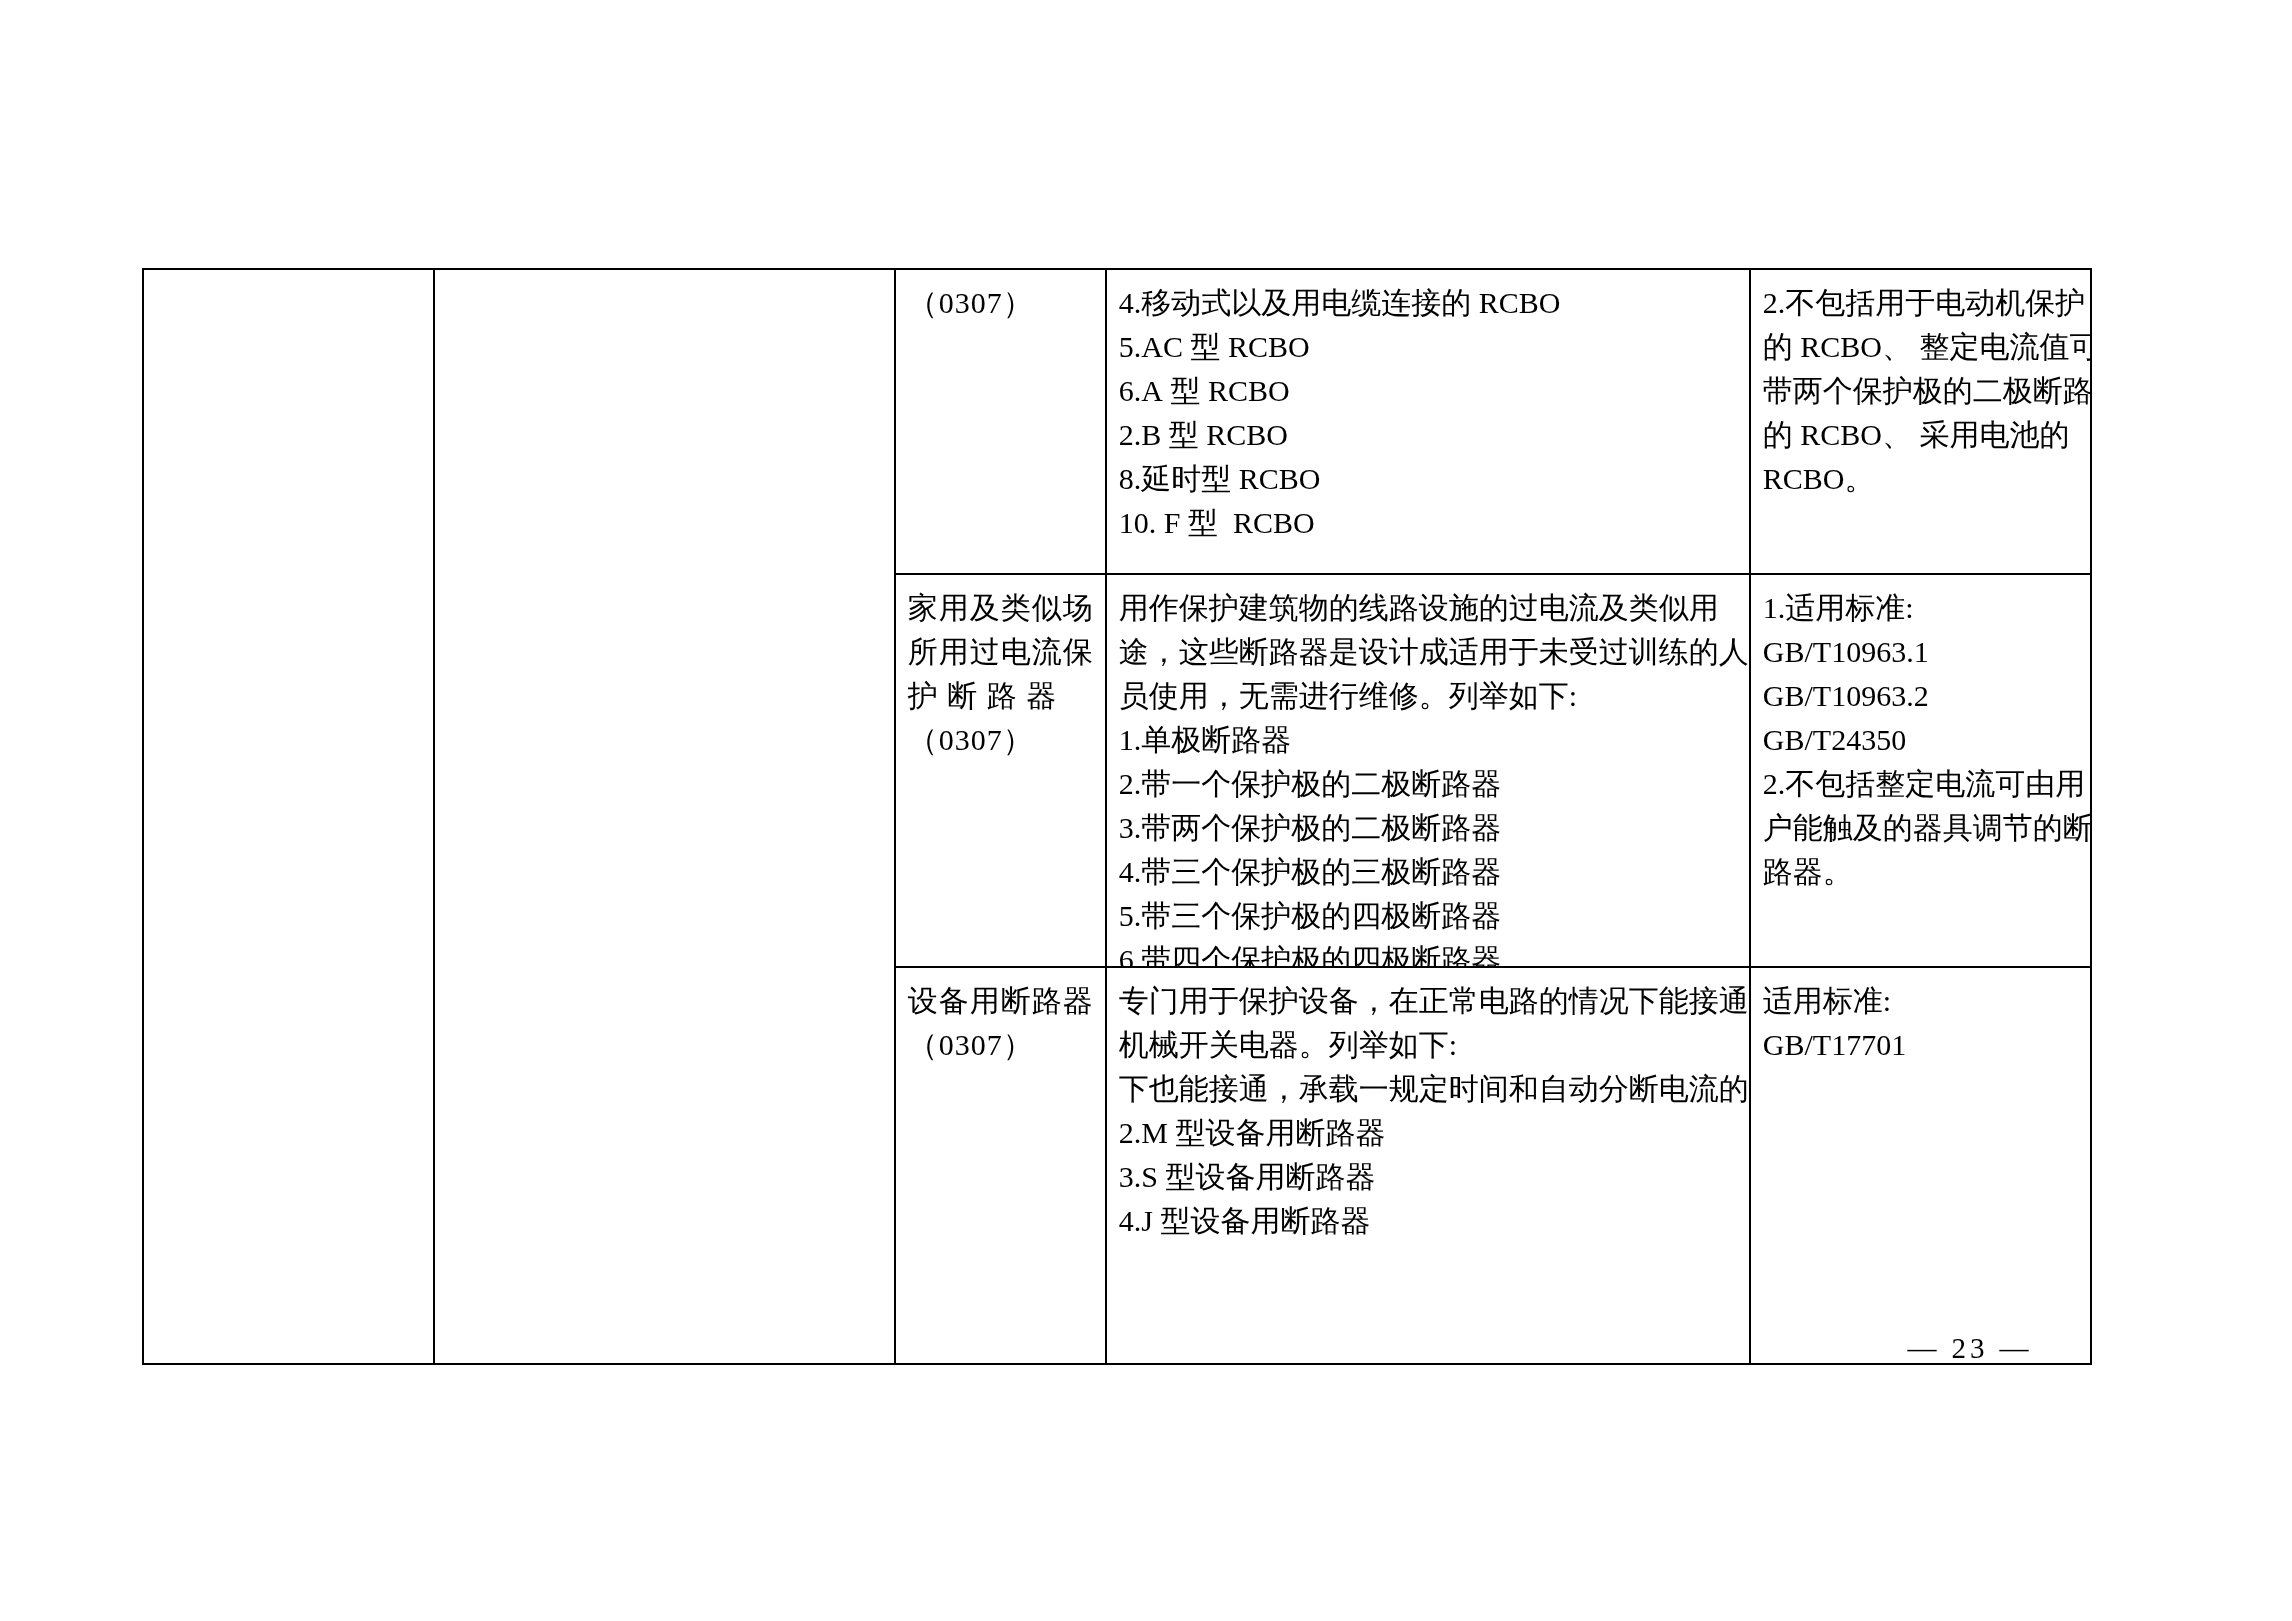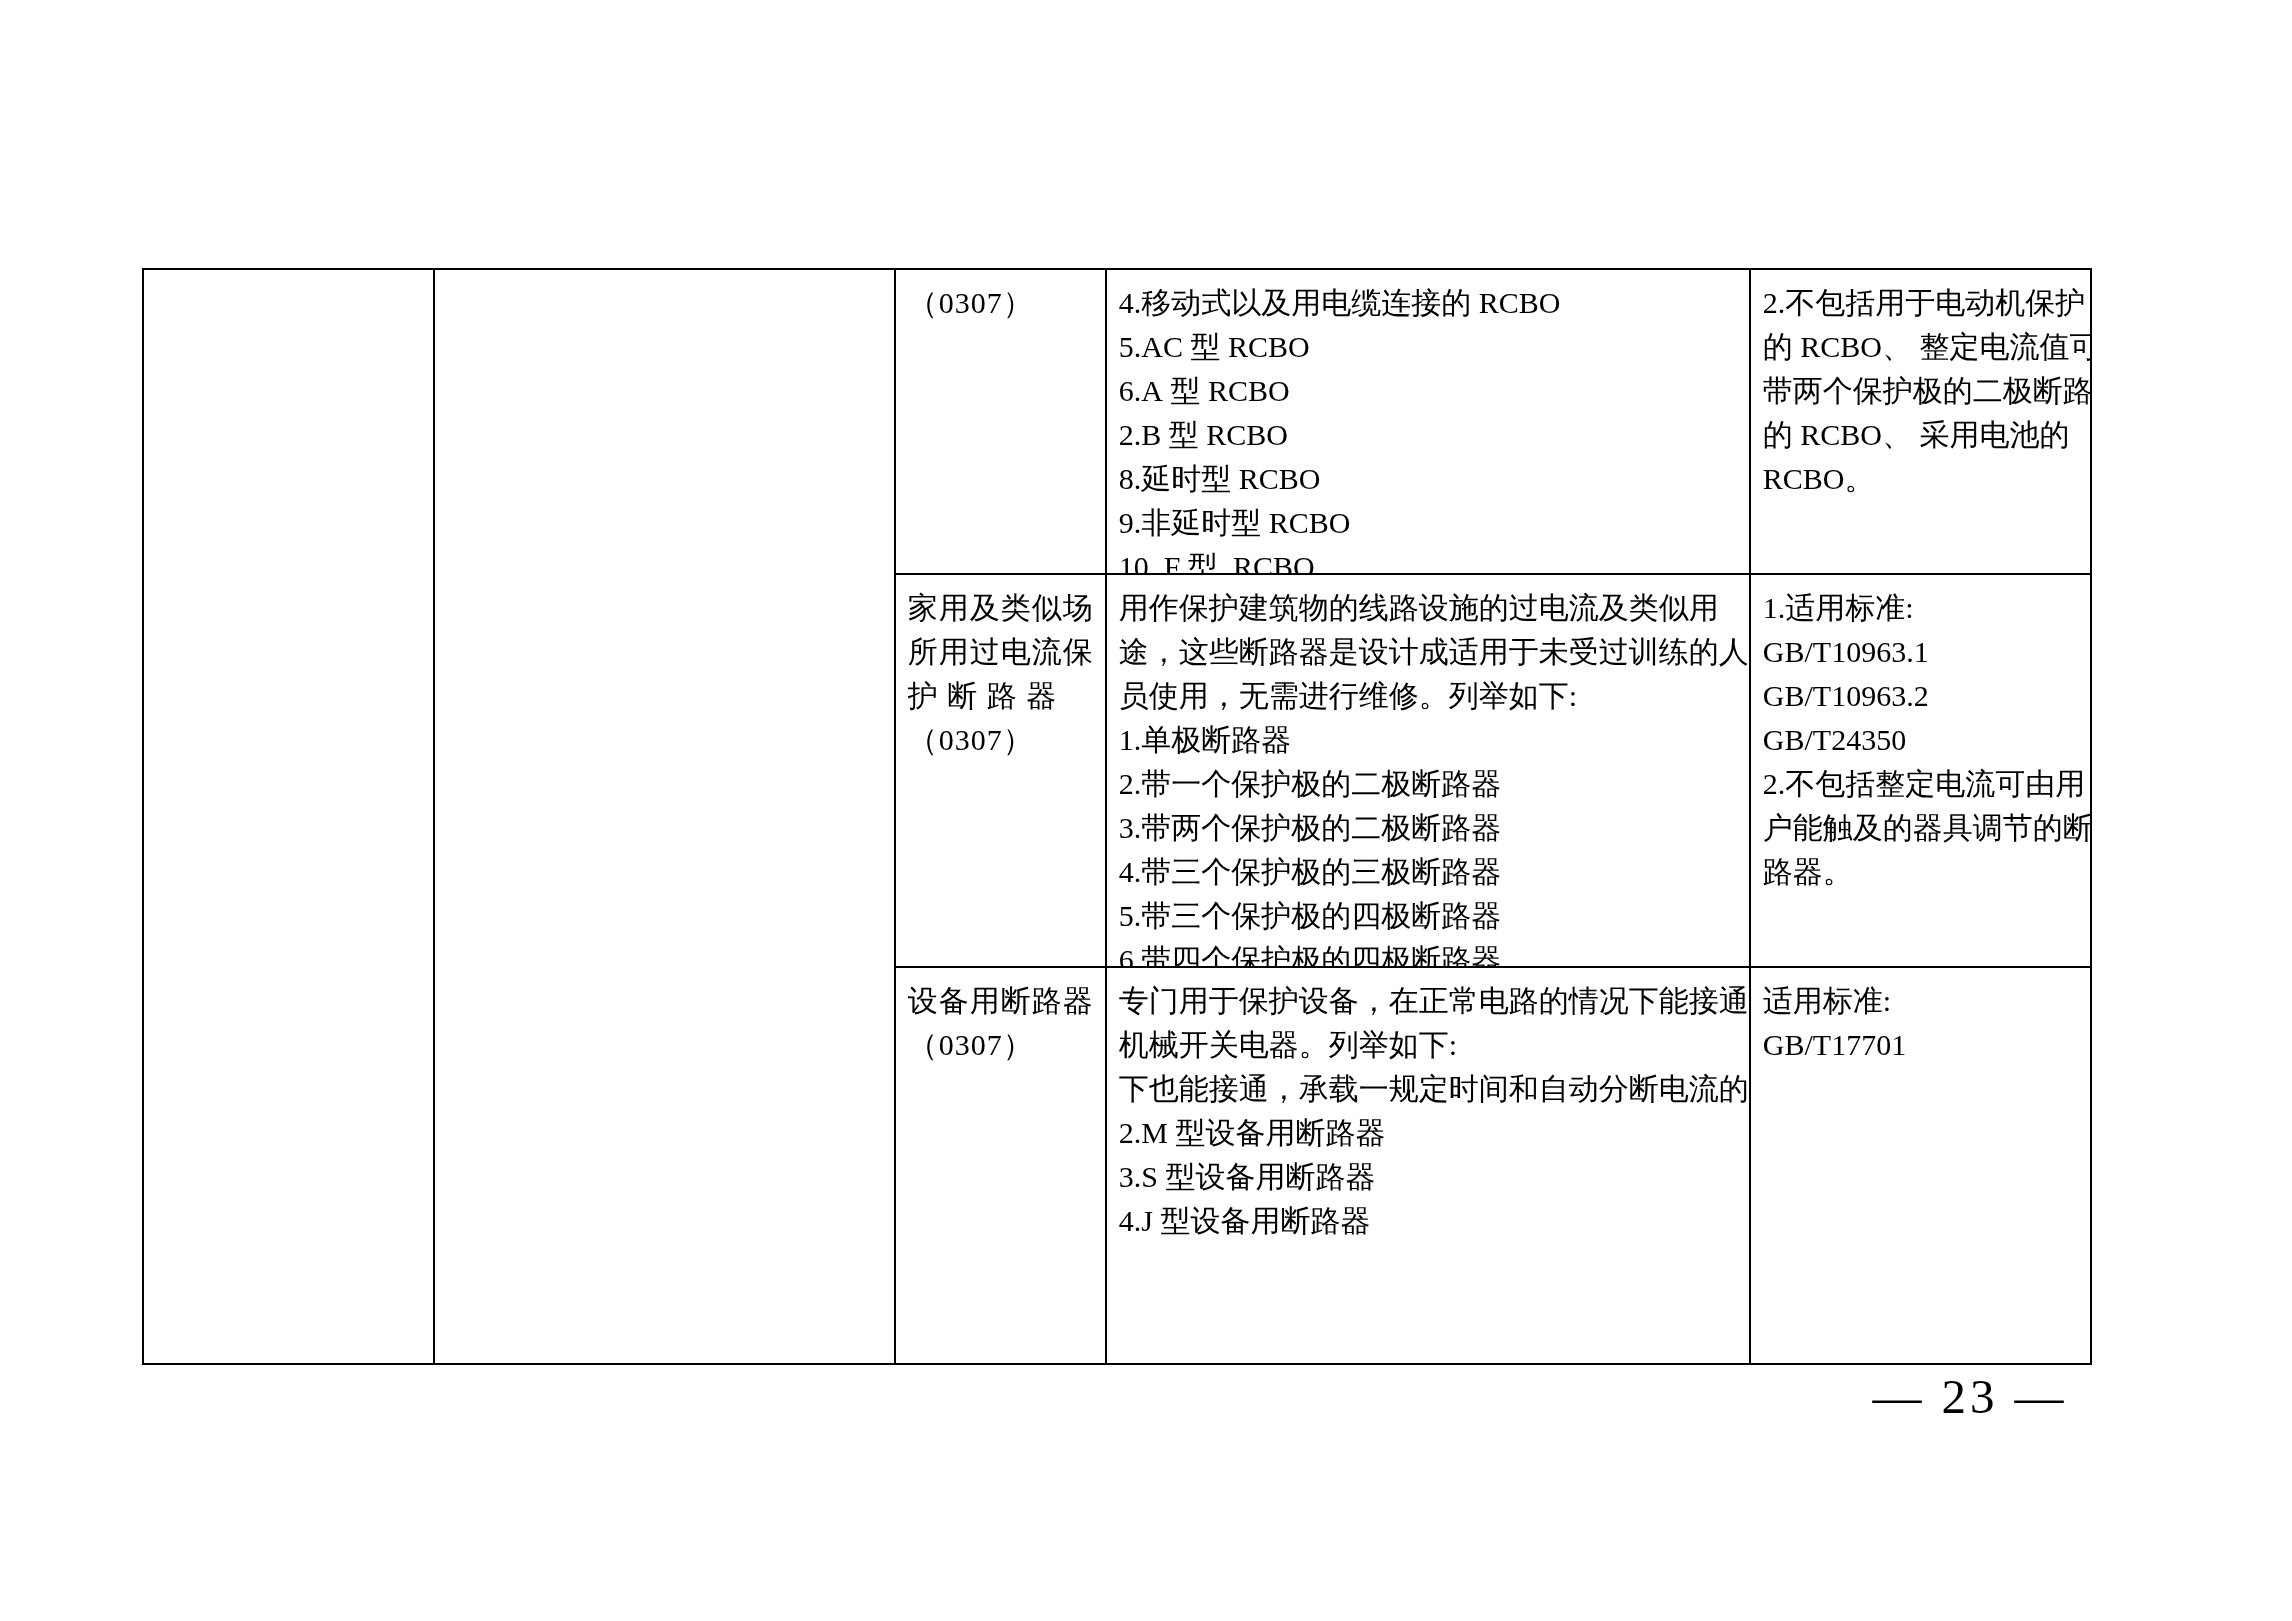--- a/index.html
+++ b/index.html
@@ -52,25 +52,25 @@
   .tgrid .cell:nth-child(3n+2) { border-right: 2px solid #000000; }
   
   .tgrid .cell:nth-child(-n+6) { border-bottom: 2px solid #000000; }
   .tline {
     white-space: pre;
     font-kerning: none;
   }
   .name-cell .tline { letter-spacing: 1px; }
   .page-number {
     position: absolute;
-    top: 1368px;
+    top: 1332px;
     left: 1862px;
     width: 216px;
     text-align: center;
-    font-size: 49px;
+    font-size: 29px;
     letter-spacing: 3.9px;
     white-space: pre;
   }
 </style>
 </head>
 <body>
 
 <div>
 
   <div class="doc-table">
@@ -81,21 +81,20 @@
 
       <div class="cell name-cell">
           <div class="tline">（0307）</div>
         </div>
       <div class="cell desc-cell">
           <div class="tline">4.移动式以及用电缆连接的 RCBO</div>
           <div class="tline">5.AC 型 RCBO</div>
           <div class="tline">6.A 型 RCBO</div>
           <div class="tline">2.B 型 RCBO</div>
           <div class="tline">8.延时型 RCBO</div>
-          <div class="tline">9.非延时型 RCBO</div>
           <div class="tline">10. F 型  RCBO</div>
         </div>
       <div class="cell notes-cell">
           <div class="tline">2.不包括用于电动机保护</div>
           <div class="tline">的 RCBO、 整定电流值可</div>
           <div class="tline">带两个保护极的二极断路器</div>
           <div class="tline">的 RCBO、 采用电池的</div>
           <div class="tline">RCBO。</div>
         </div>
 

